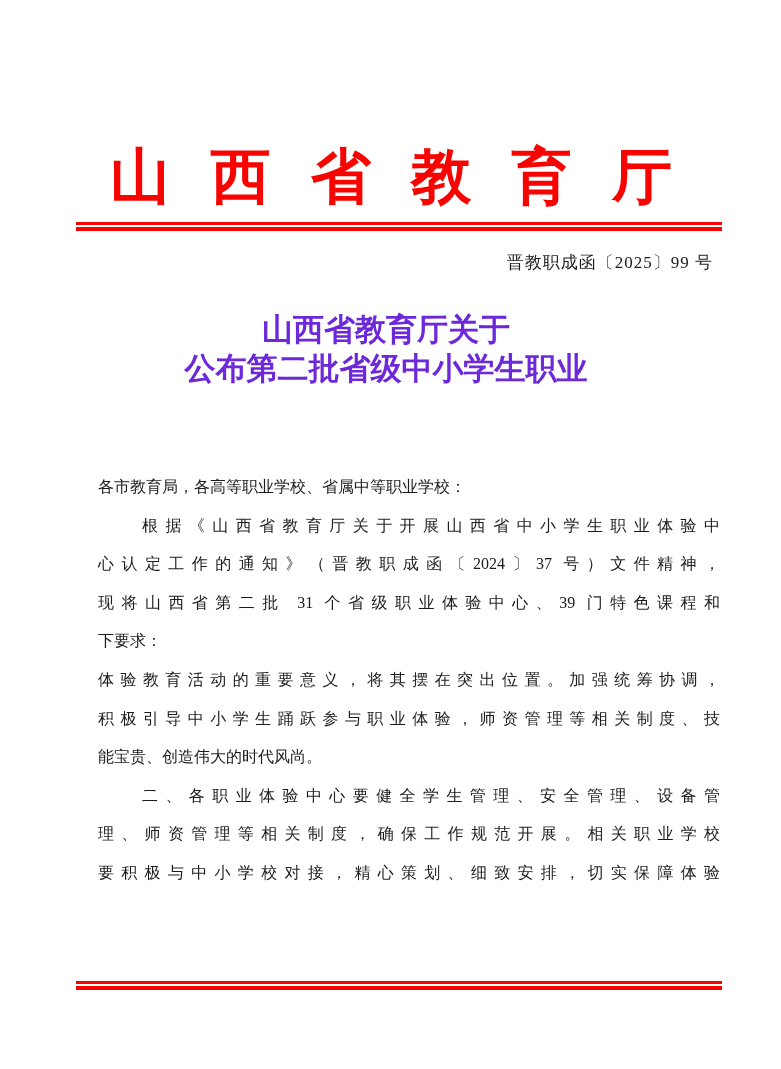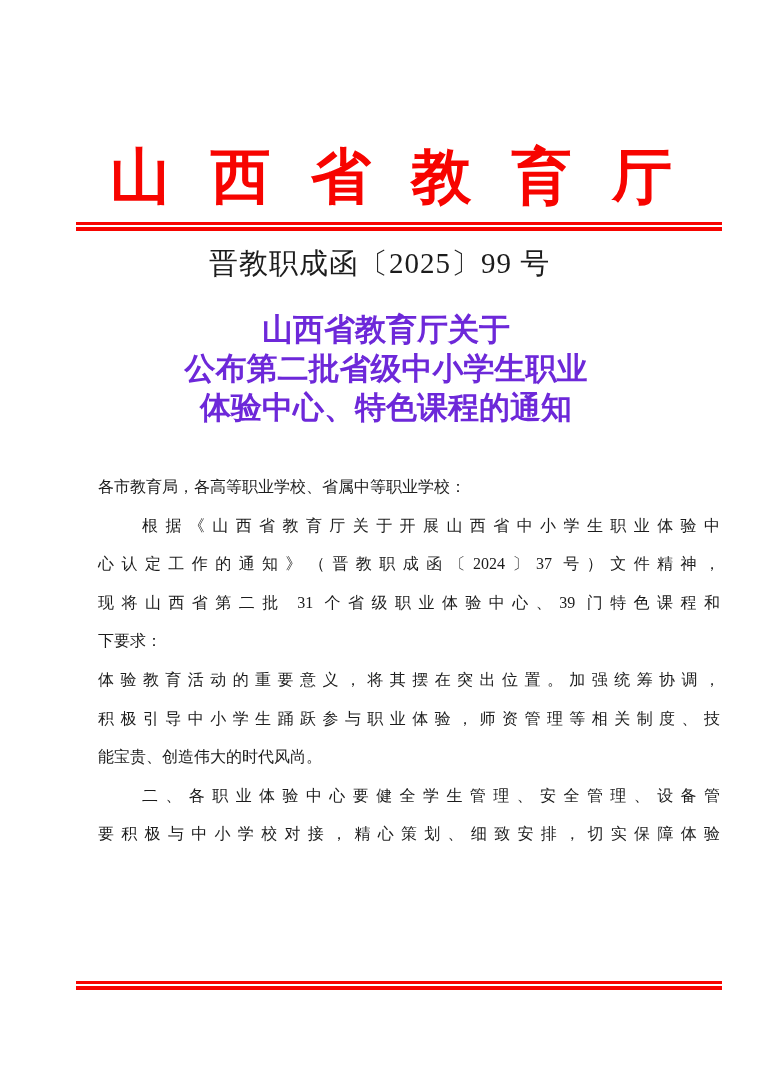--- a/index.html
+++ b/index.html
@@ -25,23 +25,23 @@
   .divider{
     position:absolute;left:76px;width:646px;height:2px;
     border-top:3px solid #f70400;
     border-bottom:4px solid #f70400;
   }
   .divider-top{top:222px;}
   .divider-bottom{top:981px;}
 
   
   .doc-number{
-    position:absolute;top:248px;left:61px;width:637px;
-    text-align:center;
-    font-size:29px;color:#1c1c1c;
+    position:absolute;top:248px;left:76px;width:637px;
+    text-align:right;
+    font-size:17px;color:#1c1c1c;
     letter-spacing:1px;
     line-height:30px;
   }
 
   
   .doc-title{
     position:absolute;top:310px;left:0;width:772px;
     text-align:center;
     font-size:31px;font-weight:bold;color:#111111;
     line-height:39px;
@@ -82,31 +82,31 @@
       <span>厅</span>
     </div>
 
   <div class="divider divider-top" style="border-top-color: rgb(247, 4, 0); border-bottom-color: rgb(247, 4, 0);"></div>
 
   <div class="doc-number" style="color: rgb(28, 28, 28);">晋教职成函〔2025〕99 号</div>
 
   <div class="doc-title" id="doc-title" style="color: #6d28d9;">
       <div>山西省教育厅关于</div>
       <div>公布第二批省级中小学生职业</div>
-      <div>体验中心、特色课程的通知</div>
     </div>
 
   <div class="doc-body" id="doc-body" style="color: rgb(28, 28, 28);">
       <div class="body-line">各市教育局，各高等职业学校、省属中等职业学校：</div>
       <div class="body-line justify indent">根据《山西省教育厅关于开展山西省中小学生职业体验中</div>
       <div class="body-line justify">心认定工作的通知》（晋教职成函〔2024〕37 号）文件精神，</div>
       <div class="body-line justify">现将山西省第二批 31 个省级职业体验中心、39 门特色课程和</div>
       <div class="body-line">下要求：</div>
       <div class="body-line justify">体验教育活动的重要意义，将其摆在突出位置。加强统筹协调，</div>
       <div class="body-line justify">积极引导中小学生踊跃参与职业体验，师资管理等相关制度、技</div>
       <div class="body-line">能宝贵、创造伟大的时代风尚。</div>
       <div class="body-line justify indent">二、各职业体验中心要健全学生管理、安全管理、设备管</div>
+      <div class="body-line justify">理、师资管理等相关制度，确保工作规范开展。相关职业学校</div>
       <div class="body-line justify">要积极与中小学校对接，精心策划、细致安排，切实保障体验</div>
     </div>
 
   <div class="divider divider-bottom" style="border-top-color: rgb(247, 4, 0); border-bottom-color: rgb(247, 4, 0);"></div>
 
 </div>
 
 </body></html>

